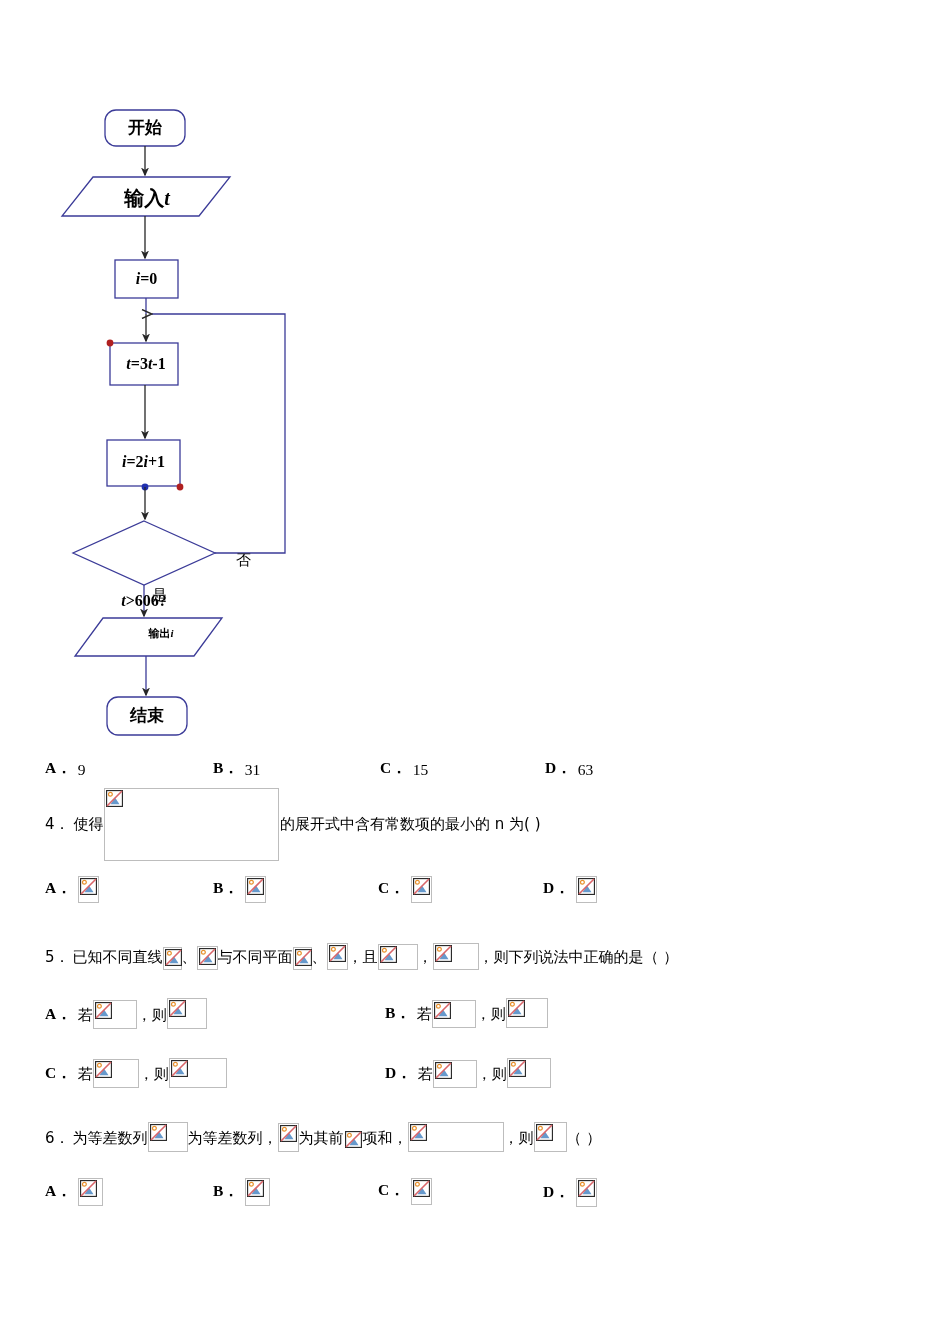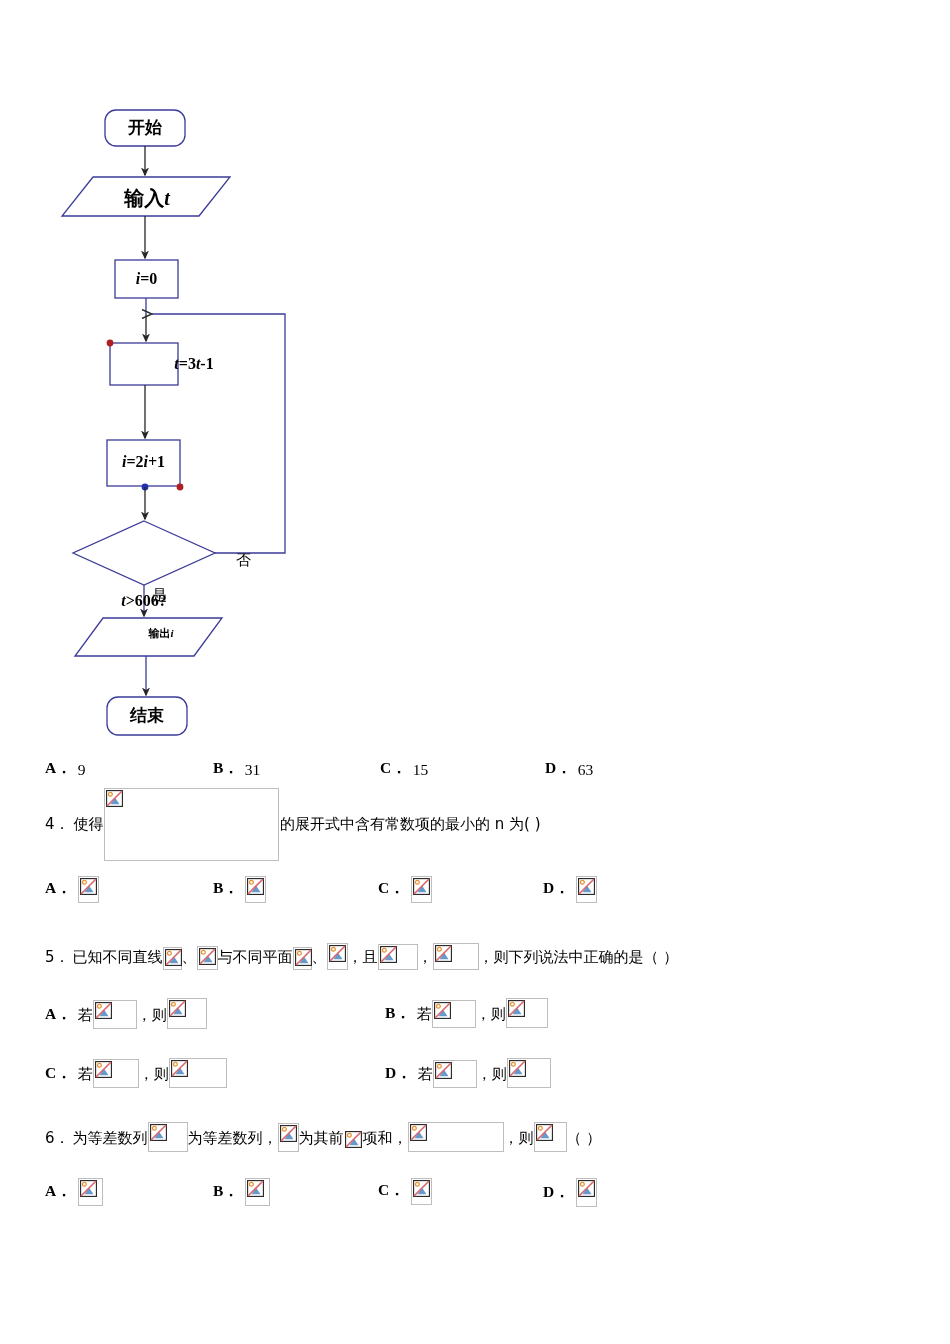--- a/index.html
+++ b/index.html
@@ -164,21 +164,21 @@
 
     <rect x="107" y="697" width="80" height="38" rx="11" ry="11" fill="#ffffff" stroke="#3b3b98" stroke-width="1.3"></rect>
   </svg>
 
   <div class="fc-label cjk" style="left:105px; top:119px; width:80px; font-size:17px;">开始</div>
 
   <div class="fc-label cjk" style="left:92px; top:188px; width:110px; font-size:20px;">输入<span class="it">t</span></div>
 
   <div class="fc-label" style="left:115px; top:271px; width:63px;"><span class="it">i</span>=0</div>
 
-  <div class="fc-label" style="left:110px; top:356px; width:72px;padding-left:48px;"><span class="it">t</span>=3<span class="it">t</span>-1</div>
+  <div class="fc-label" style="left:110px; top:356px; width:72px;"><span class="it">t</span>=3<span class="it">t</span>-1</div>
 
   <div class="fc-label" style="left:107px; top:454px; width:73px;"><span class="it">i</span>=2<span class="it">i</span>+1</div>
 
   <div class="fc-label" style="left:99px; top:545px; width:90px;margin-top:48px;"><span class="it">t</span>&gt;606?</div>
 
   <div class="fc-label cjk" style="left:101px; top:628px; width:120px; font-size:11px;">输出<span class="it">i</span></div>
 
   <div class="fc-label cjk" style="left:107px; top:707px; width:80px; font-size:17px;">结束</div>
 
   <div class="fc-branch cjk-text" style="left:236px; top:551px;">否</div>

